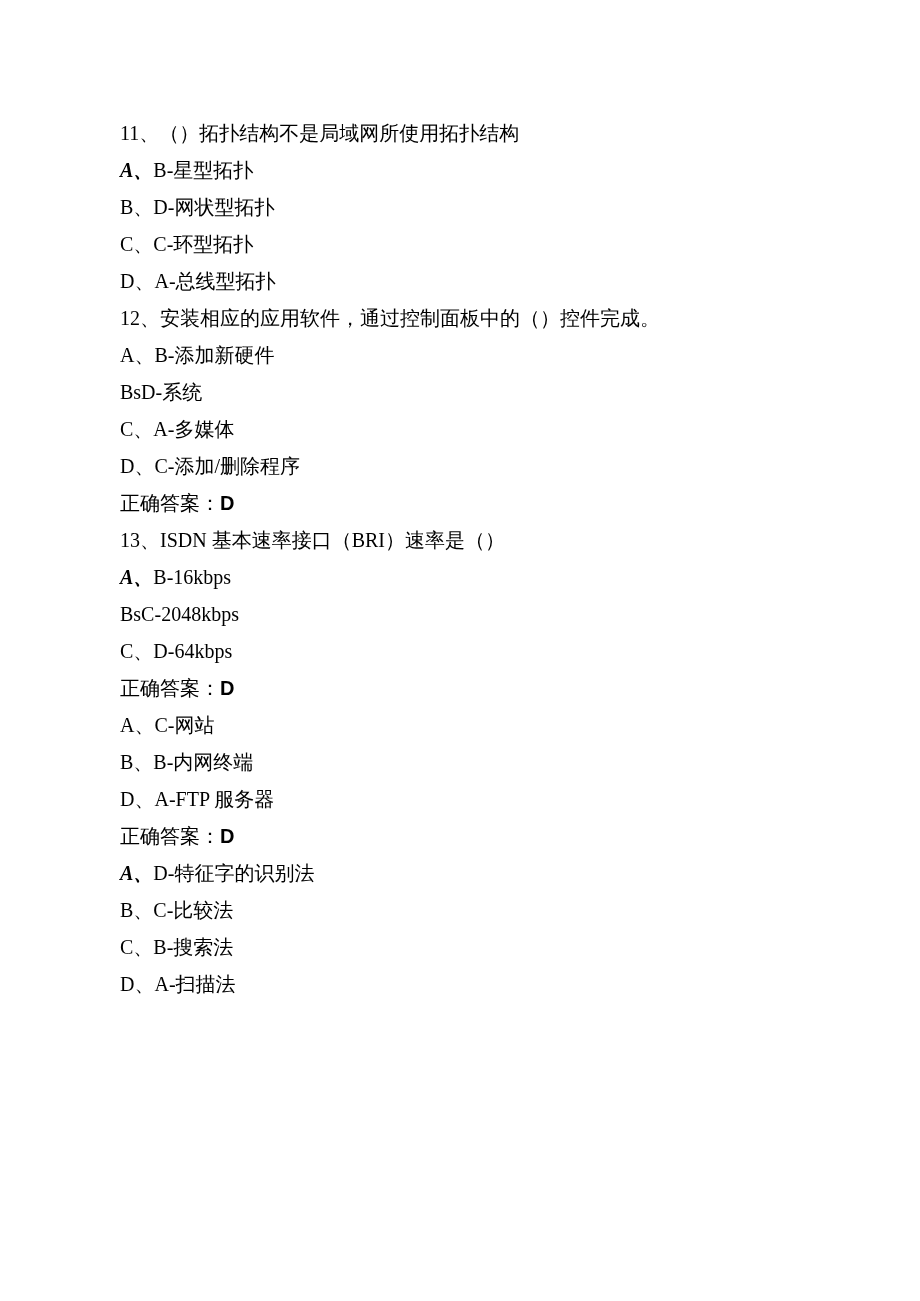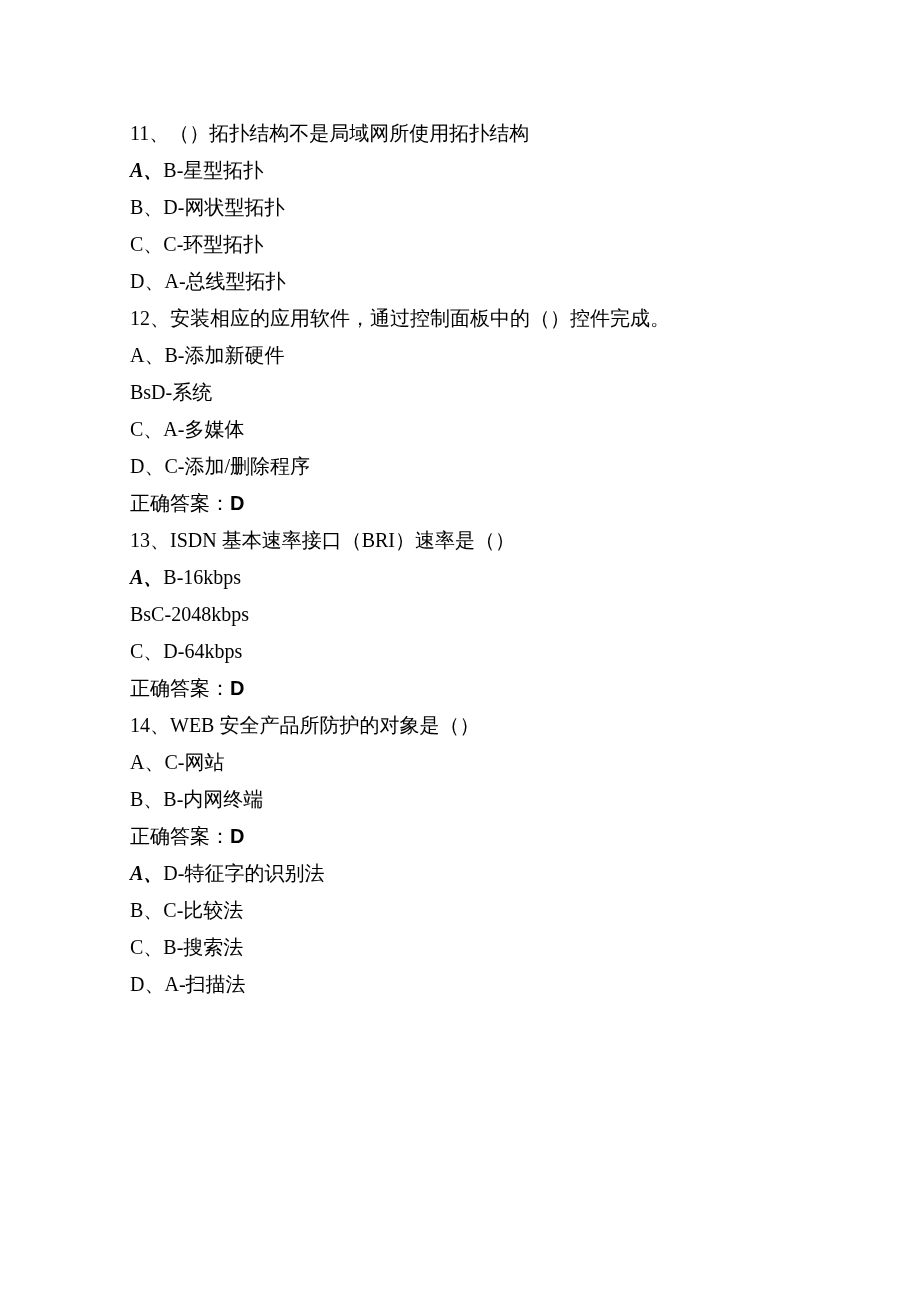--- a/index.html
+++ b/index.html
@@ -12,21 +12,20 @@
       font-family: "SimSun", "宋体", serif;
       font-size: 20px;
       line-height: 1.85;
       color: #000000;
       padding: 115px 120px 60px 120px;
       width: 920px;
     }
     .line {
       white-space: normal;
       word-break: break-all;
-      margin-left: 10px;
     }
     .italic {
       font-style: italic;
       font-family: "Times New Roman", serif;
       font-weight: bold;
     }
     .bold {
       font-weight: bold;
       font-family: "SimHei", "黑体", sans-serif;
     }
@@ -44,22 +43,22 @@
     <div class="line"><span>A、</span><span>B-添加新硬件</span></div>
     <div class="line"><span>BsD-</span><span>系统</span></div>
     <div class="line"><span>C、</span><span>A-多媒体</span></div>
     <div class="line"><span>D、</span><span>C-添加/删除程序</span></div>
     <div class="line"><span>正确答案：</span><span class="bold">D</span></div>
     <div class="line"><span>13、</span><span>ISDN 基本速率接口（BRI）速率是（）</span></div>
     <div class="line"><span class="italic">A、</span><span>B-16kbps</span></div>
     <div class="line"><span>BsC-</span><span>2048kbps</span></div>
     <div class="line"><span>C、</span><span>D-64kbps</span></div>
     <div class="line"><span>正确答案：</span><span class="bold">D</span></div>
-    <div class="line"><span>14、</span><span>WEB 安全产品所防护的对象是（）</span></div>
     <div class="line"><span>A、</span><span>C-网站</span></div>
     <div class="line"><span>B、</span><span>B-内网终端</span></div>
+    <div class="line"><span>D、</span><span>A-FTP 服务器</span></div>
     <div class="line"><span>正确答案：</span><span class="bold">D</span></div>
     <div class="line"><span class="italic">A、</span><span>D-特征字的识别法</span></div>
     <div class="line"><span>B、</span><span>C-比较法</span></div>
     <div class="line"><span>C、</span><span>B-搜索法</span></div>
     <div class="line"><span>D、</span><span>A-扫描法</span></div>
     <div class="line"></div>
   </div>
 
 </body></html>

